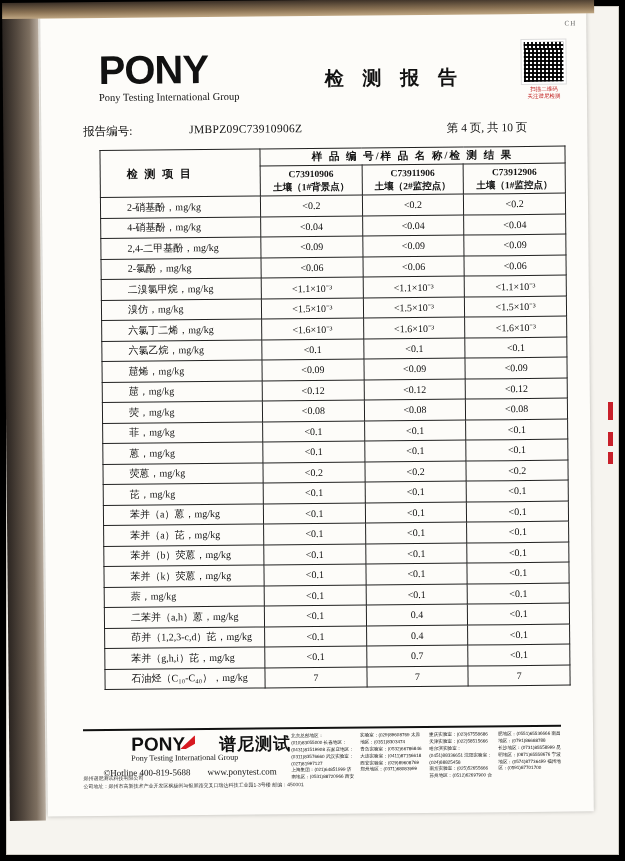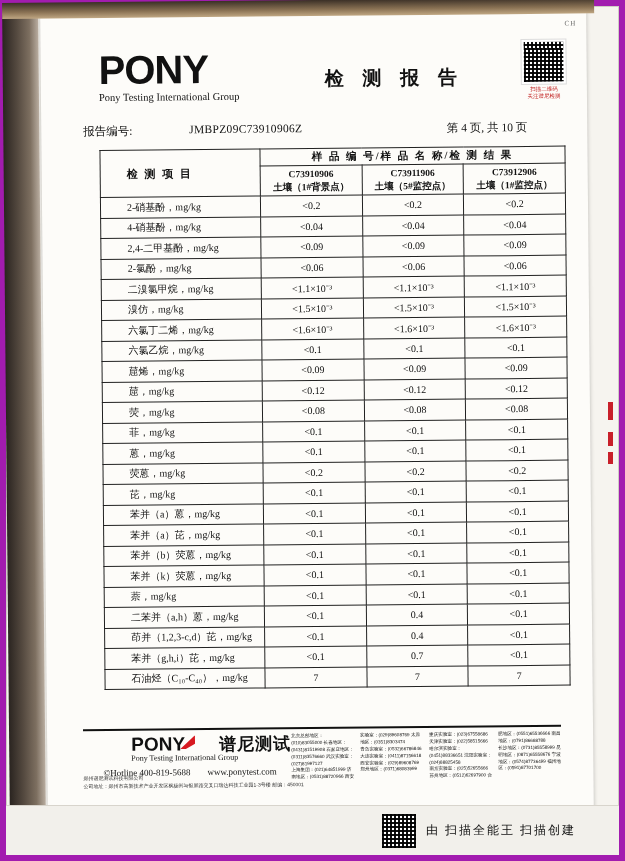--- a/index.html
+++ b/index.html
@@ -6,21 +6,21 @@
   html, body { margin:0; padding:0; }
   body {
     width:625px; height:861px;
     background:#e9e7e2;
     font-family:"Liberation Serif", serif;
     overflow:hidden;
     position:relative;
   }
   #page {
     position:absolute; inset:0;
-    background:#a21caf;
+    background:#000000;
   }
   
   .scan-frame {
     position:absolute; left:6px; top:6px; right:6px; bottom:6px;
     background:#f6f4ef;
     border:1px solid #cfccc4;
   }
   
   .sheet {
     position:absolute;
@@ -235,21 +235,21 @@
             <th class="c-item hdr-item" rowspan="2">检 测 项 目</th>
             <th class="hdr-span" colspan="3">样 品 编 号/样 品 名 称/检 测 结 果</th>
           </tr>
           <tr>
             <th class="hdr-sub">
               <span class="code">C73910906</span>
               <span class="name">土壤（1#背景点）</span>
             </th>
             <th class="hdr-sub">
               <span class="code">C73911906</span>
-              <span class="name">土壤（5#监控点）</span>
+              <span class="name">土壤（2#监控点）</span>
             </th>
             <th class="hdr-sub">
               <span class="code">C73912906</span>
               <span class="name">土壤（1#监控点）</span>
             </th>
           </tr>
         </thead>
         <tbody id="tbody">
             <tr>
               <td class="c-item">2-硝基酚，mg/kg</td>
@@ -421,17 +421,13 @@
           </div>
       </div>
 
     </div>
   </div>
 
   <div class="redmark rm1"></div>
   <div class="redmark rm2"></div>
   <div class="redmark rm3"></div>
 
-  <div class="scanbar">
-    <div class="qr2"></div>
-    <div class="txt">由  扫描全能王  扫描创建</div>
-  </div>
 </div>
 
 </body></html>

